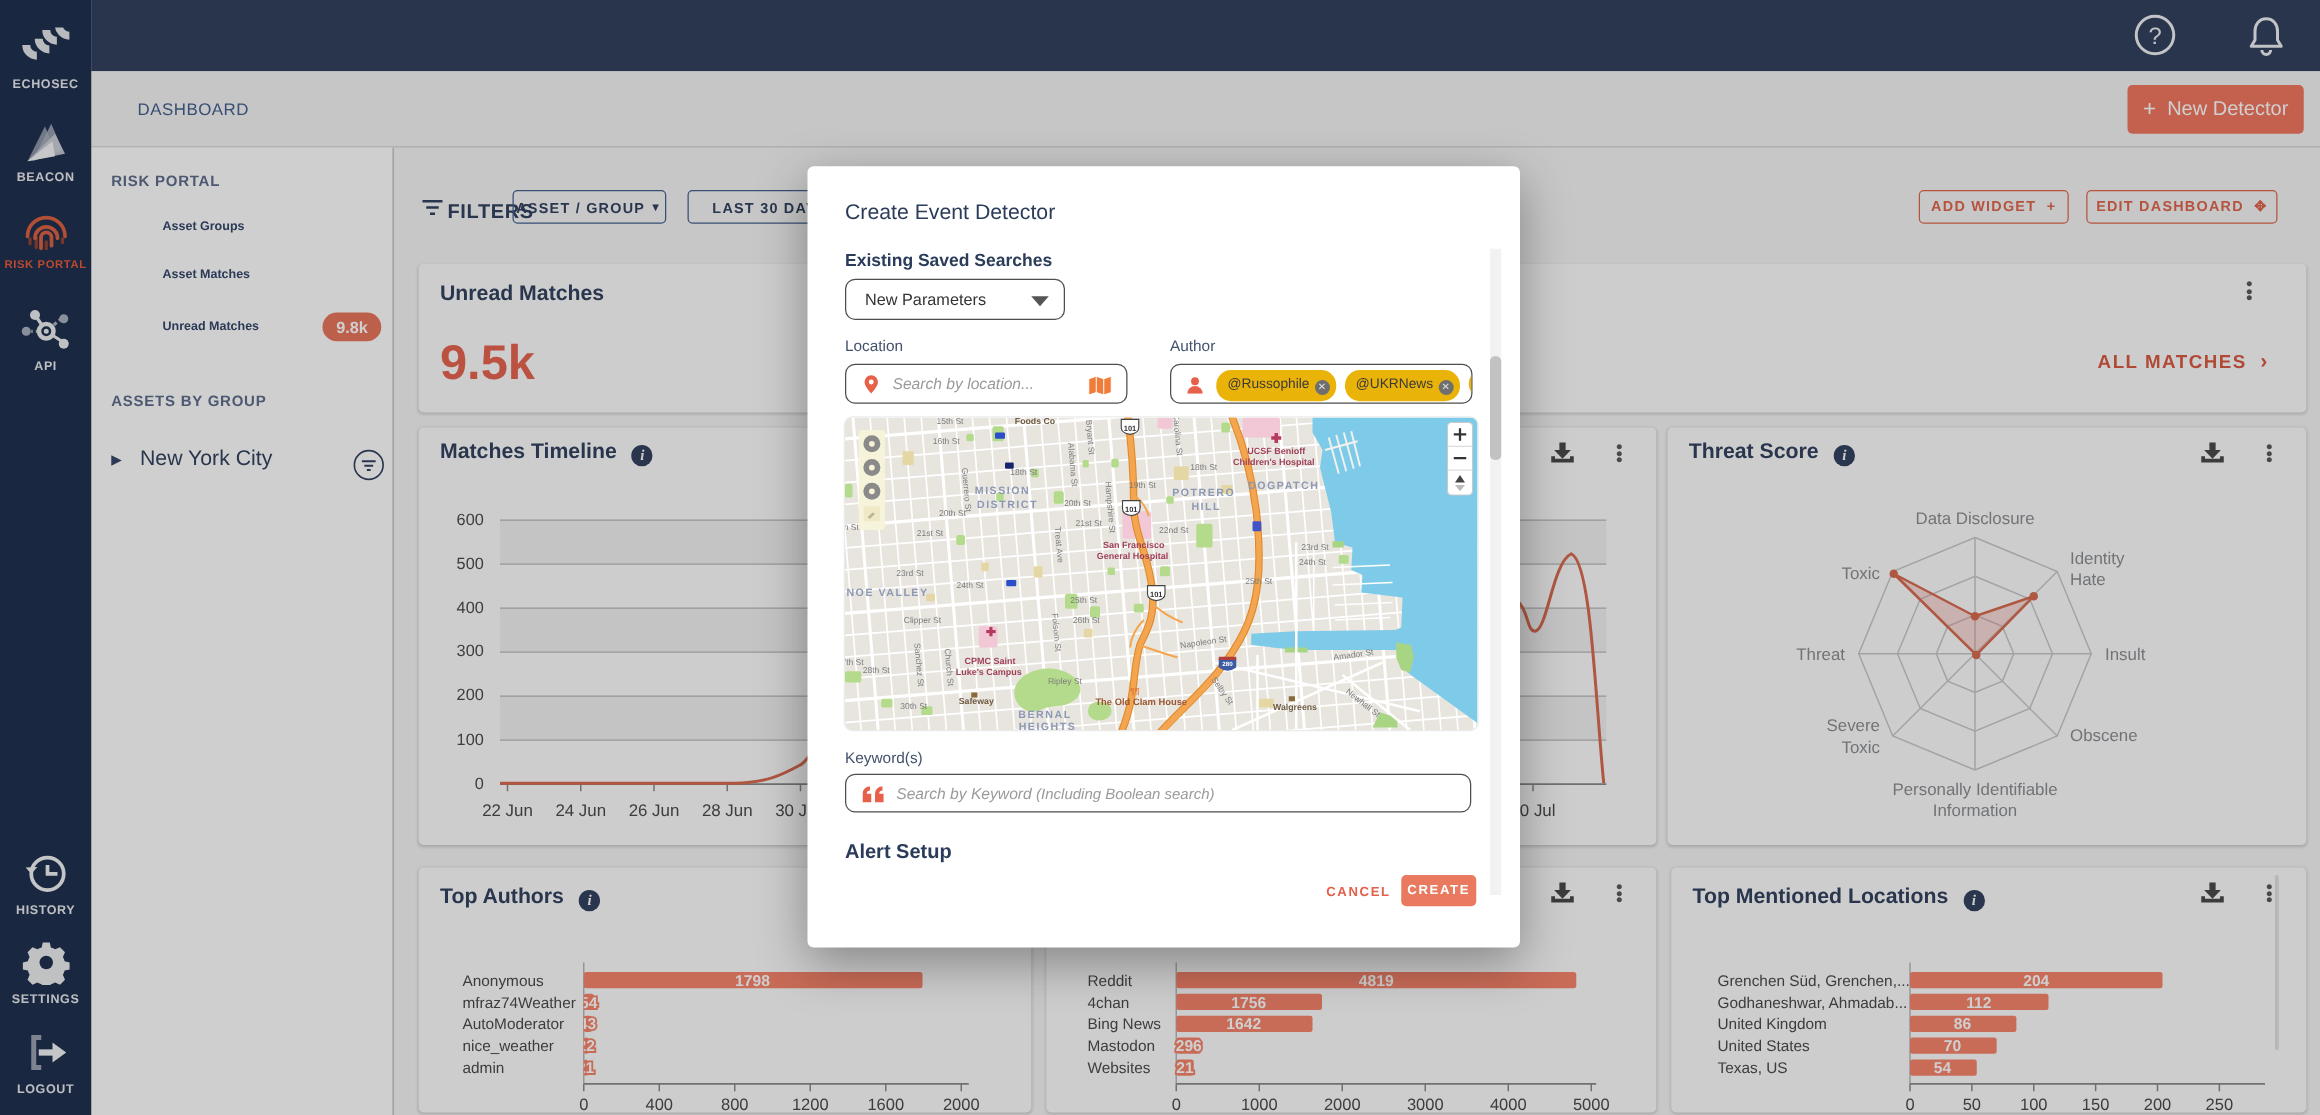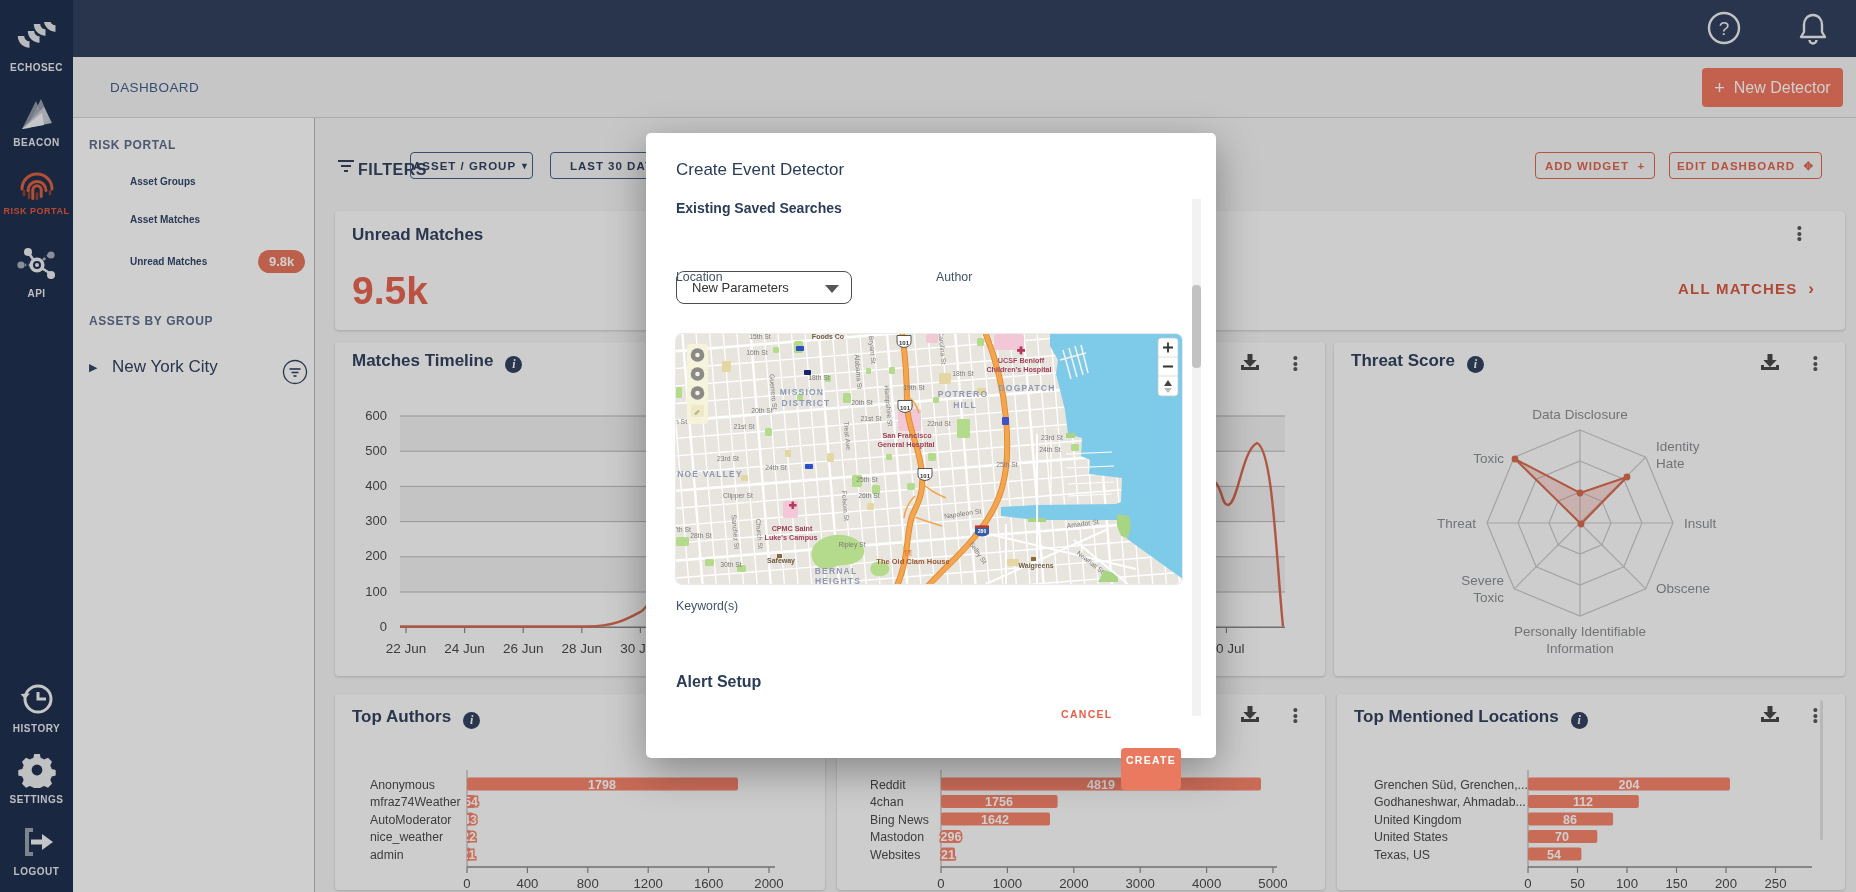--- a/index.html
+++ b/index.html
@@ -28,21 +28,21 @@
 .info { display:inline-block; width:17px; height:17px; background:#33435f; border-radius:50%; color:#fcfcfd; font-size:12px; font-weight:bold; text-align:center; line-height:17px; vertical-align:-2px; margin-left:12px; font-family:"Liberation Serif",serif; font-style:italic;}
 
 .fbtn { position:absolute; top:152px; height:27px; border:1px solid #44608e; border-radius:4px; font-size:11.5px; font-weight:bold; letter-spacing:1px; color:#33435f; text-align:center; white-space:nowrap; }
 .obtn { position:absolute; top:152px; height:27px; border:1px solid #e0674e; border-radius:4px; font-size:11.5px; font-weight:bold; letter-spacing:1px; color:#e0674e; text-align:center; white-space:nowrap; }
 
 .overlay { position:absolute; left:0; top:0; width:1856px; height:892px; background:rgba(0,0,0,0.19); z-index:10; }
 
 .modal { position:absolute; left:646px; top:133px; width:570px; height:625px; background:#fff; border-radius:5px; box-shadow:0 12px 40px rgba(0,0,0,.35); z-index:11; }
 .modal h2 { position:absolute; left:30px; top:27px; font-size:17px; font-weight:normal; color:#2a3c59; }
 .modal .subh { position:absolute; left:30px; font-size:14px; font-weight:bold; color:#2a3c59; }
-.inbox { position:absolute; border:1px solid #4e4e4e; border-radius:8px; background:#fff;margin-top:48px; }
+.inbox { position:absolute; border:1px solid #4e4e4e; border-radius:8px; background:#fff; }
 .ph { color:#9a9a9a; font-style:italic; font-size:12.5px; }
 .chip { display:inline-block; background:#eab308; border-radius:12px; font-size:11px; color:#3a3a3a; padding:5px 5px 5px 9px; margin-right:7px; white-space:nowrap; }
 .chipx { display:inline-block; width:12px; height:12px; border-radius:50%; background:#6f6f6f; color:#e2e2e2; font-size:8px; line-height:12px; text-align:center; vertical-align:-2px; margin-left:4px; }
 .mlabel { position:absolute; left:30px; font-size:12.3px; color:#42526b; }
 </style>
 </head>
 <body>
 
 <div class="sidebar">
  <div class="sideitem" style="top:22px;">
@@ -468,20 +468,30 @@
 <div class="modal">
  <h2>Create Event Detector</h2>
  <div class="subh" style="top:67px;">Existing Saved Searches</div>
 
  <div class="inbox" style="left:30px;top:90px;width:176px;height:33px;">
   <div class="abs" style="left:15px;top:8px;font-size:13px;color:#333;">New Parameters</div>
   <div class="abs" style="right:12px;top:13px;width:0;height:0;border-left:7px solid transparent;border-right:7px solid transparent;border-top:8px solid #555;"></div>
  </div>
 
  <div class="mlabel" style="top:137px;">Location</div>
+ <div class="inbox" style="left:30px;top:158px;width:226px;height:32px;">
+  <svg width="12" height="15" viewBox="0 0 14 17" style="position:absolute;left:14px;top:8px;">
+        <path d="M7 0 a6.3 6.3 0 0 1 6.3 6.3 C13.3 10.5 7 17 7 17 S0.7 10.5 0.7 6.3 A6.3 6.3 0 0 1 7 0 z" fill="#e8604a"></path>
+        <circle cx="7" cy="6.3" r="2.3" fill="#fff"></circle>
+      </svg>
+  <div class="ph abs" style="left:37px;top:8px;">Search by location...</div>
+  <svg width="18" height="15" viewBox="0 0 18 15" style="position:absolute;right:12px;top:9px;">
+        <path d="M0 2 L6 0 L12 2 L18 0 V13 L12 15 L6 13 L0 15 Z M6 0 V13 M12 2 V15" fill="#f07c3a" stroke="#fff" stroke-width="0.8"></path>
+      </svg>
+ </div>
 
  <div class="mlabel" style="left:290px;top:137px;">Author</div>
  <div class="inbox" style="left:290px;top:158px;width:242px;height:32px;overflow:hidden;">
   <svg width="14" height="14" viewBox="0 0 16 16" style="position:absolute;left:12px;top:9px;">
         <circle cx="8" cy="4.6" r="3.6" fill="#e8604a"></circle>
         <path d="M1 16 a7 7 0 0 1 14 0 z" fill="#e8604a"></path>
       </svg>
   <div class="abs" style="left:36px;top:4px;white-space:nowrap;">
    <span class="chip">@Russophile<span class="chipx">✕</span></span><span class="chip">@UKRNews<span class="chipx">✕</span></span><span class="chip">@We</span>
   </div>
@@ -758,21 +768,30 @@
             <line x1="492" y1="8.5" x2="492" y2="18.5"></line>
             <line x1="487" y1="32.5" x2="497" y2="32.5"></line>
           </g>
           <path d="M492,46 l4,6 h-8 z" fill="#444"></path>
           <path d="M492,59 l4,-5 h-8 z" fill="#bbb"></path>
         </g>
       </svg>
     </div>
 
  <div class="mlabel" style="top:466px;">Keyword(s)</div>
+ <div class="inbox" style="left:30px;top:486px;width:501px;height:31px;">
+  <svg width="17" height="13" viewBox="0 0 17 13" style="position:absolute;left:13px;top:9px;">
+        <g fill="#e8604a">
+          <path d="M0 13 V6 a6 6 0 0 1 6 -6 v3.4 a2.6 2.6 0 0 0 -2.6 2.6 H7 v7 z"></path>
+          <path d="M10 13 V6 a6 6 0 0 1 6 -6 v3.4 a2.6 2.6 0 0 0 -2.6 2.6 H17 v7 z"></path>
+        </g>
+      </svg>
+  <div class="ph abs" style="left:40px;top:8px;">Search by Keyword <span style="font-size:12px;">(Including Boolean search)</span></div>
+ </div>
 
  <div class="subh" style="top:540px;font-size:16px;">Alert Setup</div>
 
  <div class="abs" style="left:415px;top:575px;font-size:10.5px;font-weight:bold;letter-spacing:1.3px;color:#e4604a;">CANCEL</div>
- <div class="abs" style="left:475px;top:567px;width:60px;height:42px;background:#e97a60;border-radius:4px;color:#fff;font-size:10.5px;font-weight:bold;letter-spacing:1.3px;text-align:center;line-height:25px;margin-top:48px;">CREATE</div>
+ <div class="abs" style="left:475px;top:567px;width:60px;height:25px;background:#e97a60;border-radius:4px;color:#fff;font-size:10.5px;font-weight:bold;letter-spacing:1.3px;text-align:center;line-height:25px;">CREATE</div>
 
  <div class="abs" style="left:546px;top:66px;width:9px;height:517px;background:#f2f2f2;"></div>
  <div class="abs" style="left:546px;top:152px;width:9px;height:83px;background:#c2c2c2;border-radius:4px;"></div>
 </div>
 
 </body></html>

